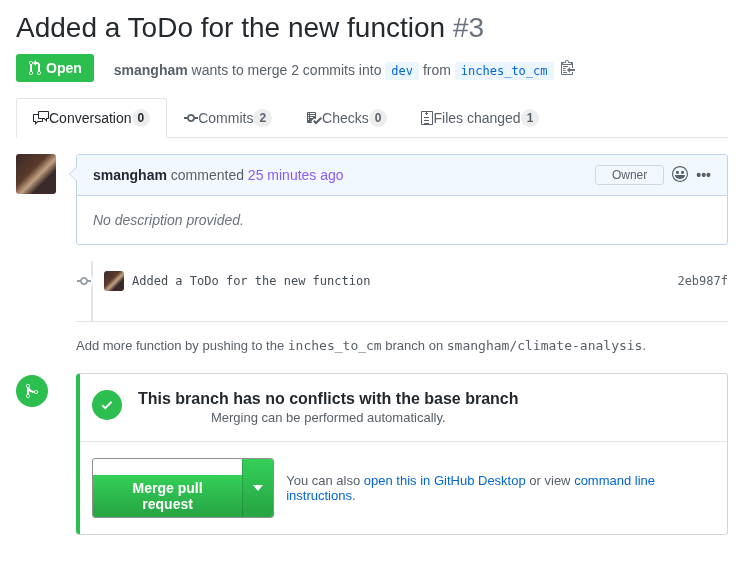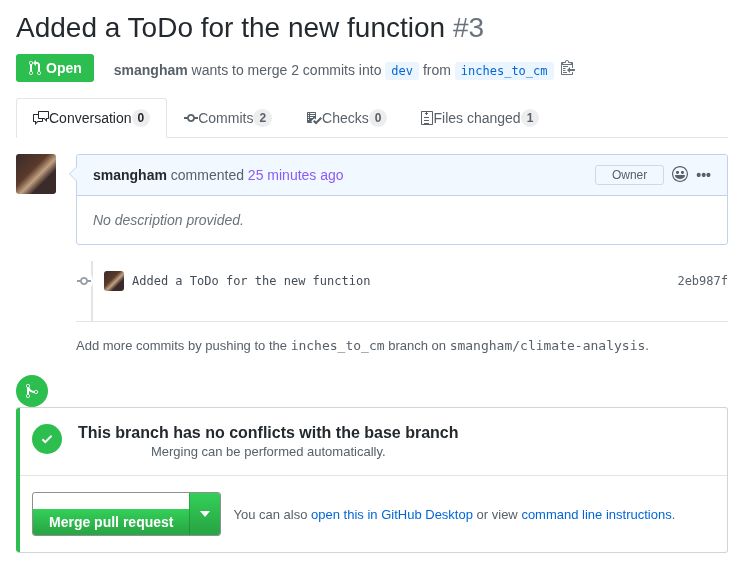--- a/index.html
+++ b/index.html
@@ -95,21 +95,21 @@
     font-family: SFMono-Regular,Consolas,Menlo,monospace; font-size: 12px;
     color: #444d56; margin-left: 8px;
   }
   .commit-sha {
     margin-left: auto; font-family: SFMono-Regular,Consolas,Menlo,monospace;
     font-size: 12px; color: #586069;
   }
   hr.sep { border: none; border-top: 1px solid #e1e4e8; margin: 0 0 16px 0; }
   .push-hint { color: #586069; font-size: 13px; margin: 0 0 20px 0; }
   .push-hint .mono { font-family: SFMono-Regular,Consolas,Menlo,monospace; }
-  .merge-row { display: flex; flex-direction: column; }
+  .merge-row { display: flex; }
   .merge-lefticon {
     width: 60px; flex-shrink: 0; padding-top: 2px;
   }
   .merge-git-badge {
     width: 32px; height: 32px; border-radius: 50%; background: #2cbe4e;
     display: inline-flex; align-items: center; justify-content: center;
   }
   .merge-git-badge svg { fill: #fff; }
   .merge-box {
     flex: 1; border: 1px solid #d1d5da; border-left: 0; border-radius: 3px;
@@ -235,21 +235,21 @@
           </span>
           <div class="avatar small"></div>
           <a href="#" class="commit-msg">Added a ToDo for the new function</a>
           <a href="#" class="commit-sha">2eb987f</a>
         </div>
       </div>
 
     <hr class="sep">
 
     <p class="push-hint">
-      <span>Add more commits by pushing to the</span>
+      <span>Add more function by pushing to the</span>
       <span class="mono">inches_to_cm</span>
       <span>branch on</span>
       <span class="mono">smangham/climate-analysis</span><span>.</span>
     </p>
 
     <div class="merge-row" style="margin-left:-60px">
       <div class="merge-lefticon">
         <span class="merge-git-badge">
           <svg width="12" height="16" viewBox="0 0 12 16">
               <path d="M10 7c-.73 0-1.38.41-1.73 1.02V8C7.22 7.98 6 7.64 5.14 6.98c-.75-.58-1.5-1.61-1.89-2.44A1.993 1.993 0 002 .99C.89.99 0 1.89 0 3a2 2 0 001 1.72v6.56c-.59.35-1 .99-1 1.72 0 1.11.89 2 2 2a1.993 1.993 0 001-3.72V7.67c.67.7 1.44 1.27 2.3 1.69.86.42 2.03.63 2.97.64v-.02c.36.61 1 1.02 1.73 1.02 1.11 0 2-.89 2-2 0-1.11-.89-2-2-2zm-6.8 6c0 .66-.55 1.2-1.2 1.2-.65 0-1.2-.55-1.2-1.2 0-.65.55-1.2 1.2-1.2.65 0 1.2.55 1.2 1.2zM2 4.2C1.34 4.2.8 3.65.8 3c0-.65.55-1.2 1.2-1.2.65 0 1.2.55 1.2 1.2 0 .65-.55 1.2-1.2 1.2zm8 6c-.66 0-1.2-.55-1.2-1.2 0-.65.55-1.2 1.2-1.2.65 0 1.2.55 1.2 1.2 0 .65-.55 1.2-1.2 1.2z"></path>

